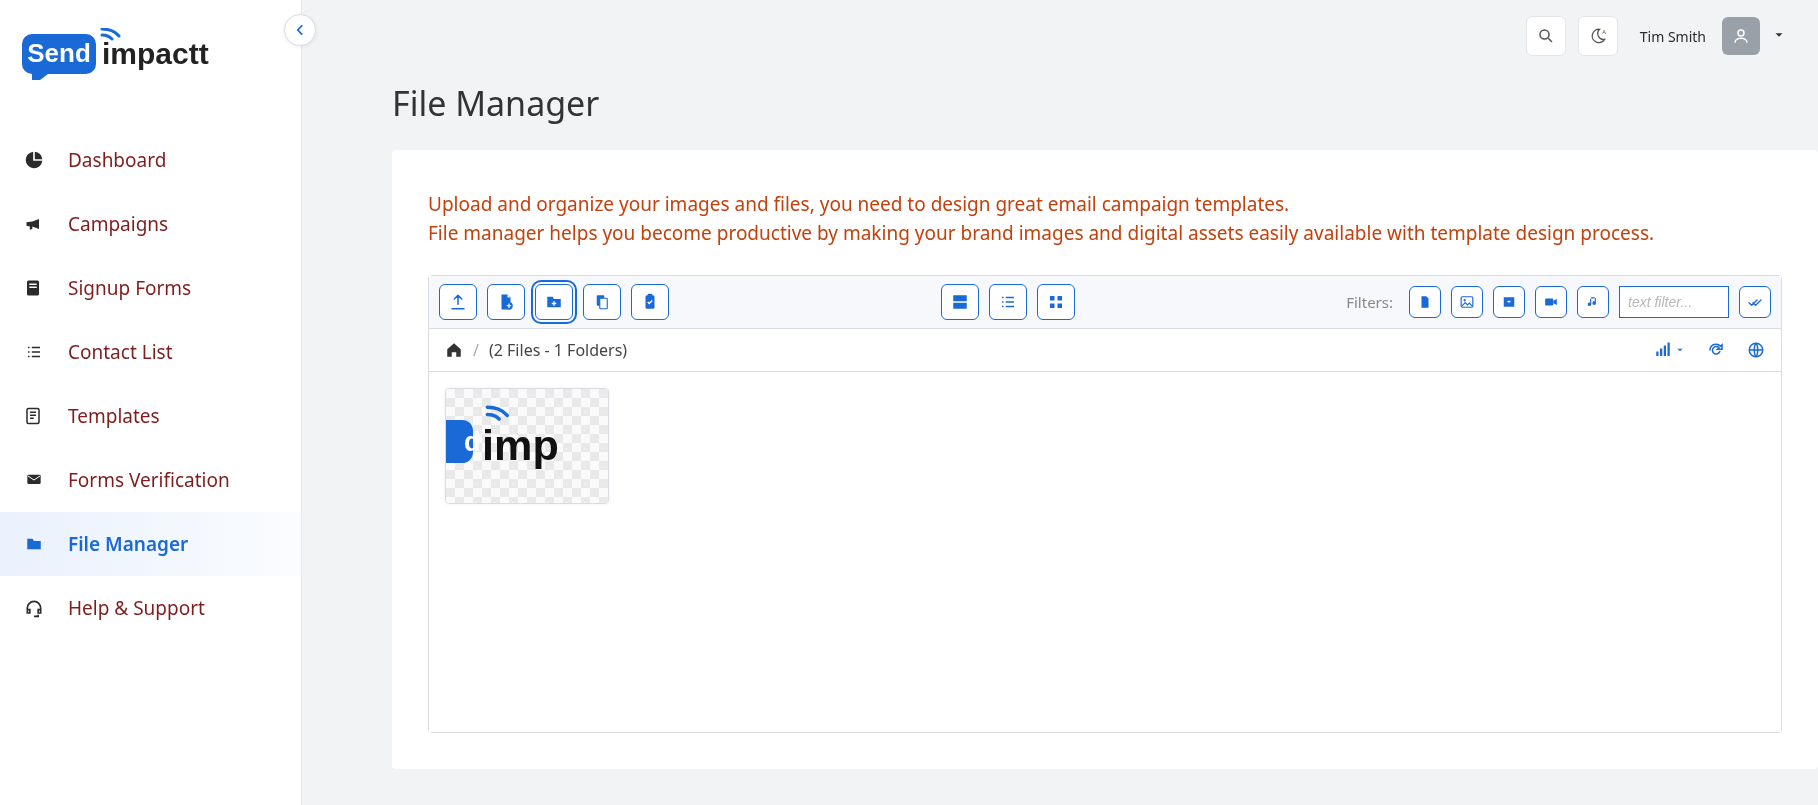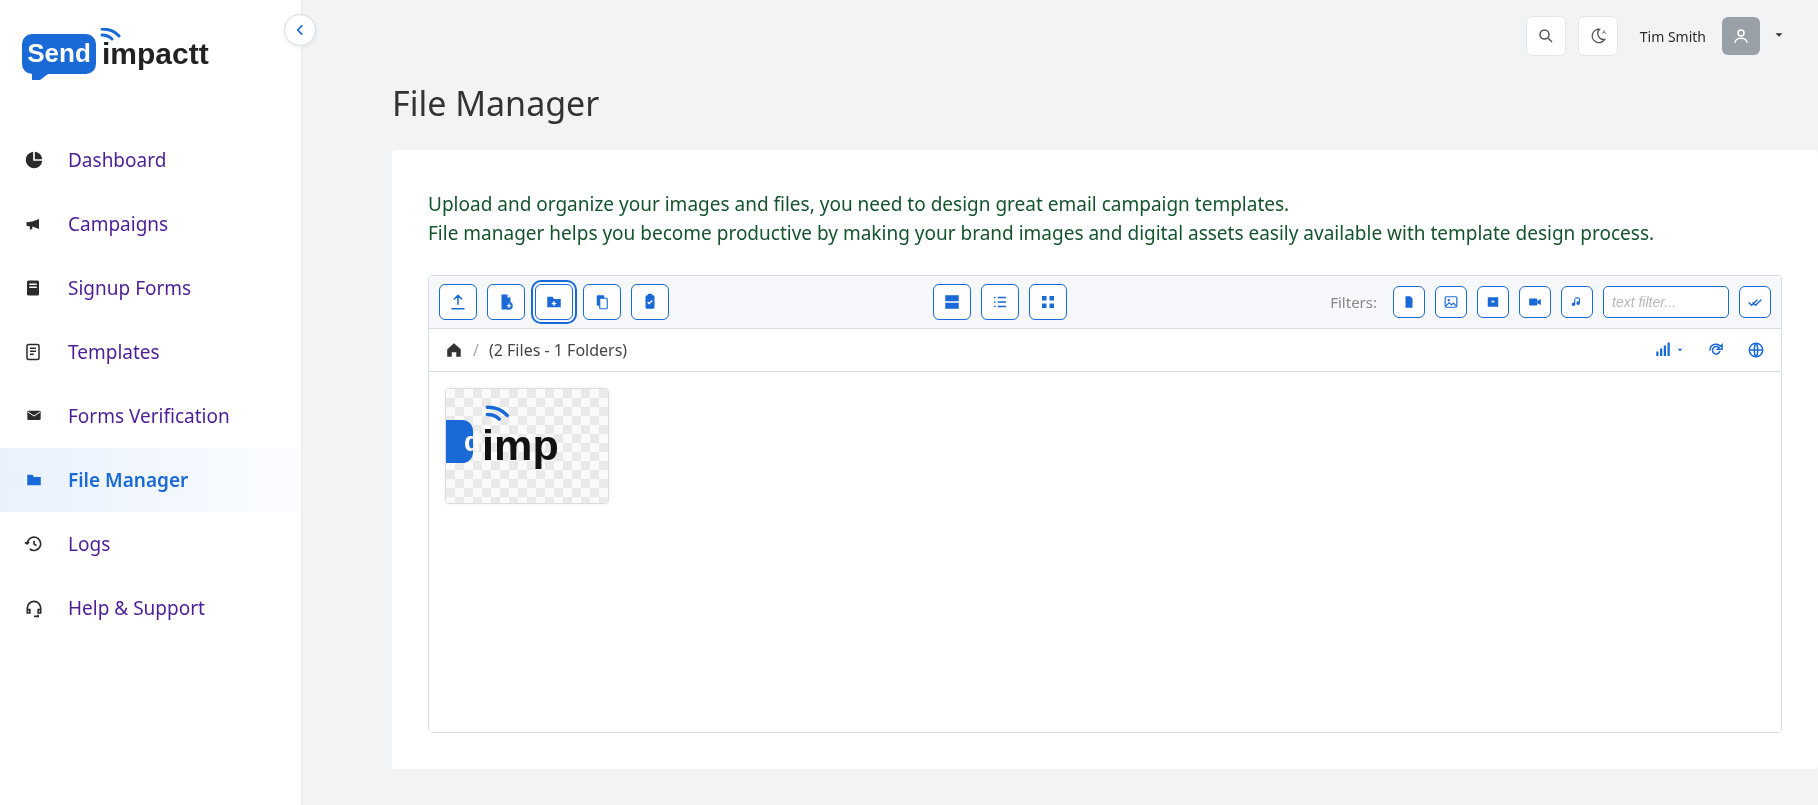--- a/index.html
+++ b/index.html
@@ -52,21 +52,21 @@
     z-index:5;
   }
   .nav{margin-top:20px;}
   .nav-item{
     display:flex;
     align-items:center;
     gap:22px;
     padding:0 24px;
     height:64px;
     font-size:19px;
-    color:#4c1d95;
+    color:#7f1d1d;
     cursor:pointer;
   }
   .nav-item .ic{width:22px;text-align:center;color:#2b2b2b;}
   .nav-item.active{
     background:linear-gradient(90deg,var(--light-blue) 0%,rgba(233,241,253,.2) 100%);
     color:var(--blue);
     font-weight:600;
   }
   .nav-item.active .ic{color:var(--blue);}
 
@@ -122,21 +122,21 @@
   }
   .card{
     background:#fff;
     border-radius:4px;
     padding:40px 36px 36px 36px;
     margin-right:0;
     min-height:560px;
   }
   .desc{
     font-size:19px;
-    color:#14532d;
+    color:#c2410c;
     line-height:1.55;
     margin-bottom:26px;
   }
   
   .fm{
     border:1px solid var(--border);
     border-radius:4px;
   }
   .fm-toolbar{
     display:flex;
@@ -159,23 +159,23 @@
   .tb-btn.active{
     outline:2px solid var(--blue);
     outline-offset:2px;
   }
   .tb-btn.filter{width:32px;height:32px;border-width:1.5px;}
   .filters-label{
     font-size:15px;color:#888;margin-right:6px;
   }
   .filter-input{
     height:32px;
-    width:126px;
+    width:110px;
     border:1.5px solid var(--blue);
-    border-radius:5px;
+    border-radius:0;
     padding:0 8px;
     font-size:14px;
     color:#444;
   }
   .filter-input::placeholder{color:#b8b8b8;font-style:italic;}
   .fm-breadcrumb{
     display:flex;
     align-items:center;
     justify-content:space-between;
     padding:10px 16px;
@@ -271,20 +271,28 @@
         <svg width="18" height="20" viewBox="0 0 24 24">
             <rect x="4" y="2" width="16" height="20" rx="2" fill="currentColor"></rect>
             <rect x="7" y="6" width="10" height="2" fill="#fff"></rect>
             <rect x="7" y="10" width="10" height="2" fill="#fff"></rect>
           </svg>
       </span>
       <span>Signup Forms</span>
     </div>
     <div class="nav-item">
       <span class="ic">
+        <svg width="20" height="18" viewBox="0 0 24 24">
+            <path stroke="currentColor" stroke-width="2" d="M4 6h2M4 12h2M4 18h2M9 6h11M9 12h11M9 18h11"></path>
+          </svg>
+      </span>
+      <span>Contact List</span>
+    </div>
+    <div class="nav-item">
+      <span class="ic">
         <svg width="18" height="20" viewBox="0 0 24 24">
             <rect x="4" y="2" width="16" height="20" rx="2" fill="none" stroke="currentColor" stroke-width="2"></rect>
             <path stroke="currentColor" stroke-width="2" d="M8 7h8M8 11h8M8 15h5"></path>
           </svg>
       </span>
       <span>Templates</span>
     </div>
     <div class="nav-item">
       <span class="ic">
         <svg width="20" height="16" viewBox="0 0 24 24">
@@ -294,28 +302,20 @@
       </span>
       <span>Forms Verification</span>
     </div>
     <div class="nav-item active">
       <span class="ic">
         <svg width="20" height="18" viewBox="0 0 24 24">
             <path fill="currentColor" d="M3 5h7l2 3h9v11H3z"></path>
           </svg>
       </span>
       <span>File Manager</span>
-    </div>
-    <div class="nav-item">
-      <span class="ic">
-        <svg width="20" height="20" viewBox="0 0 24 24">
-            <path fill="none" stroke="currentColor" stroke-width="2" d="M4 12a8 8 0 1 1 3 6M4 12l-3-2m3 2l2-3M12 8v4l3 2"></path>
-          </svg>
-      </span>
-      <span>Logs</span>
     </div>
     <div class="nav-item">
       <span class="ic">
         <svg width="20" height="20" viewBox="0 0 24 24">
             <path fill="none" stroke="currentColor" stroke-width="2" d="M4 14v-2a8 8 0 0 1 16 0v2M4 14v4h3v-4H4zm16 0v4h-3v-4h3zM12 22h5v-2"></path>
           </svg>
       </span>
       <span>Help &amp; Support</span>
     </div>
   </nav>

